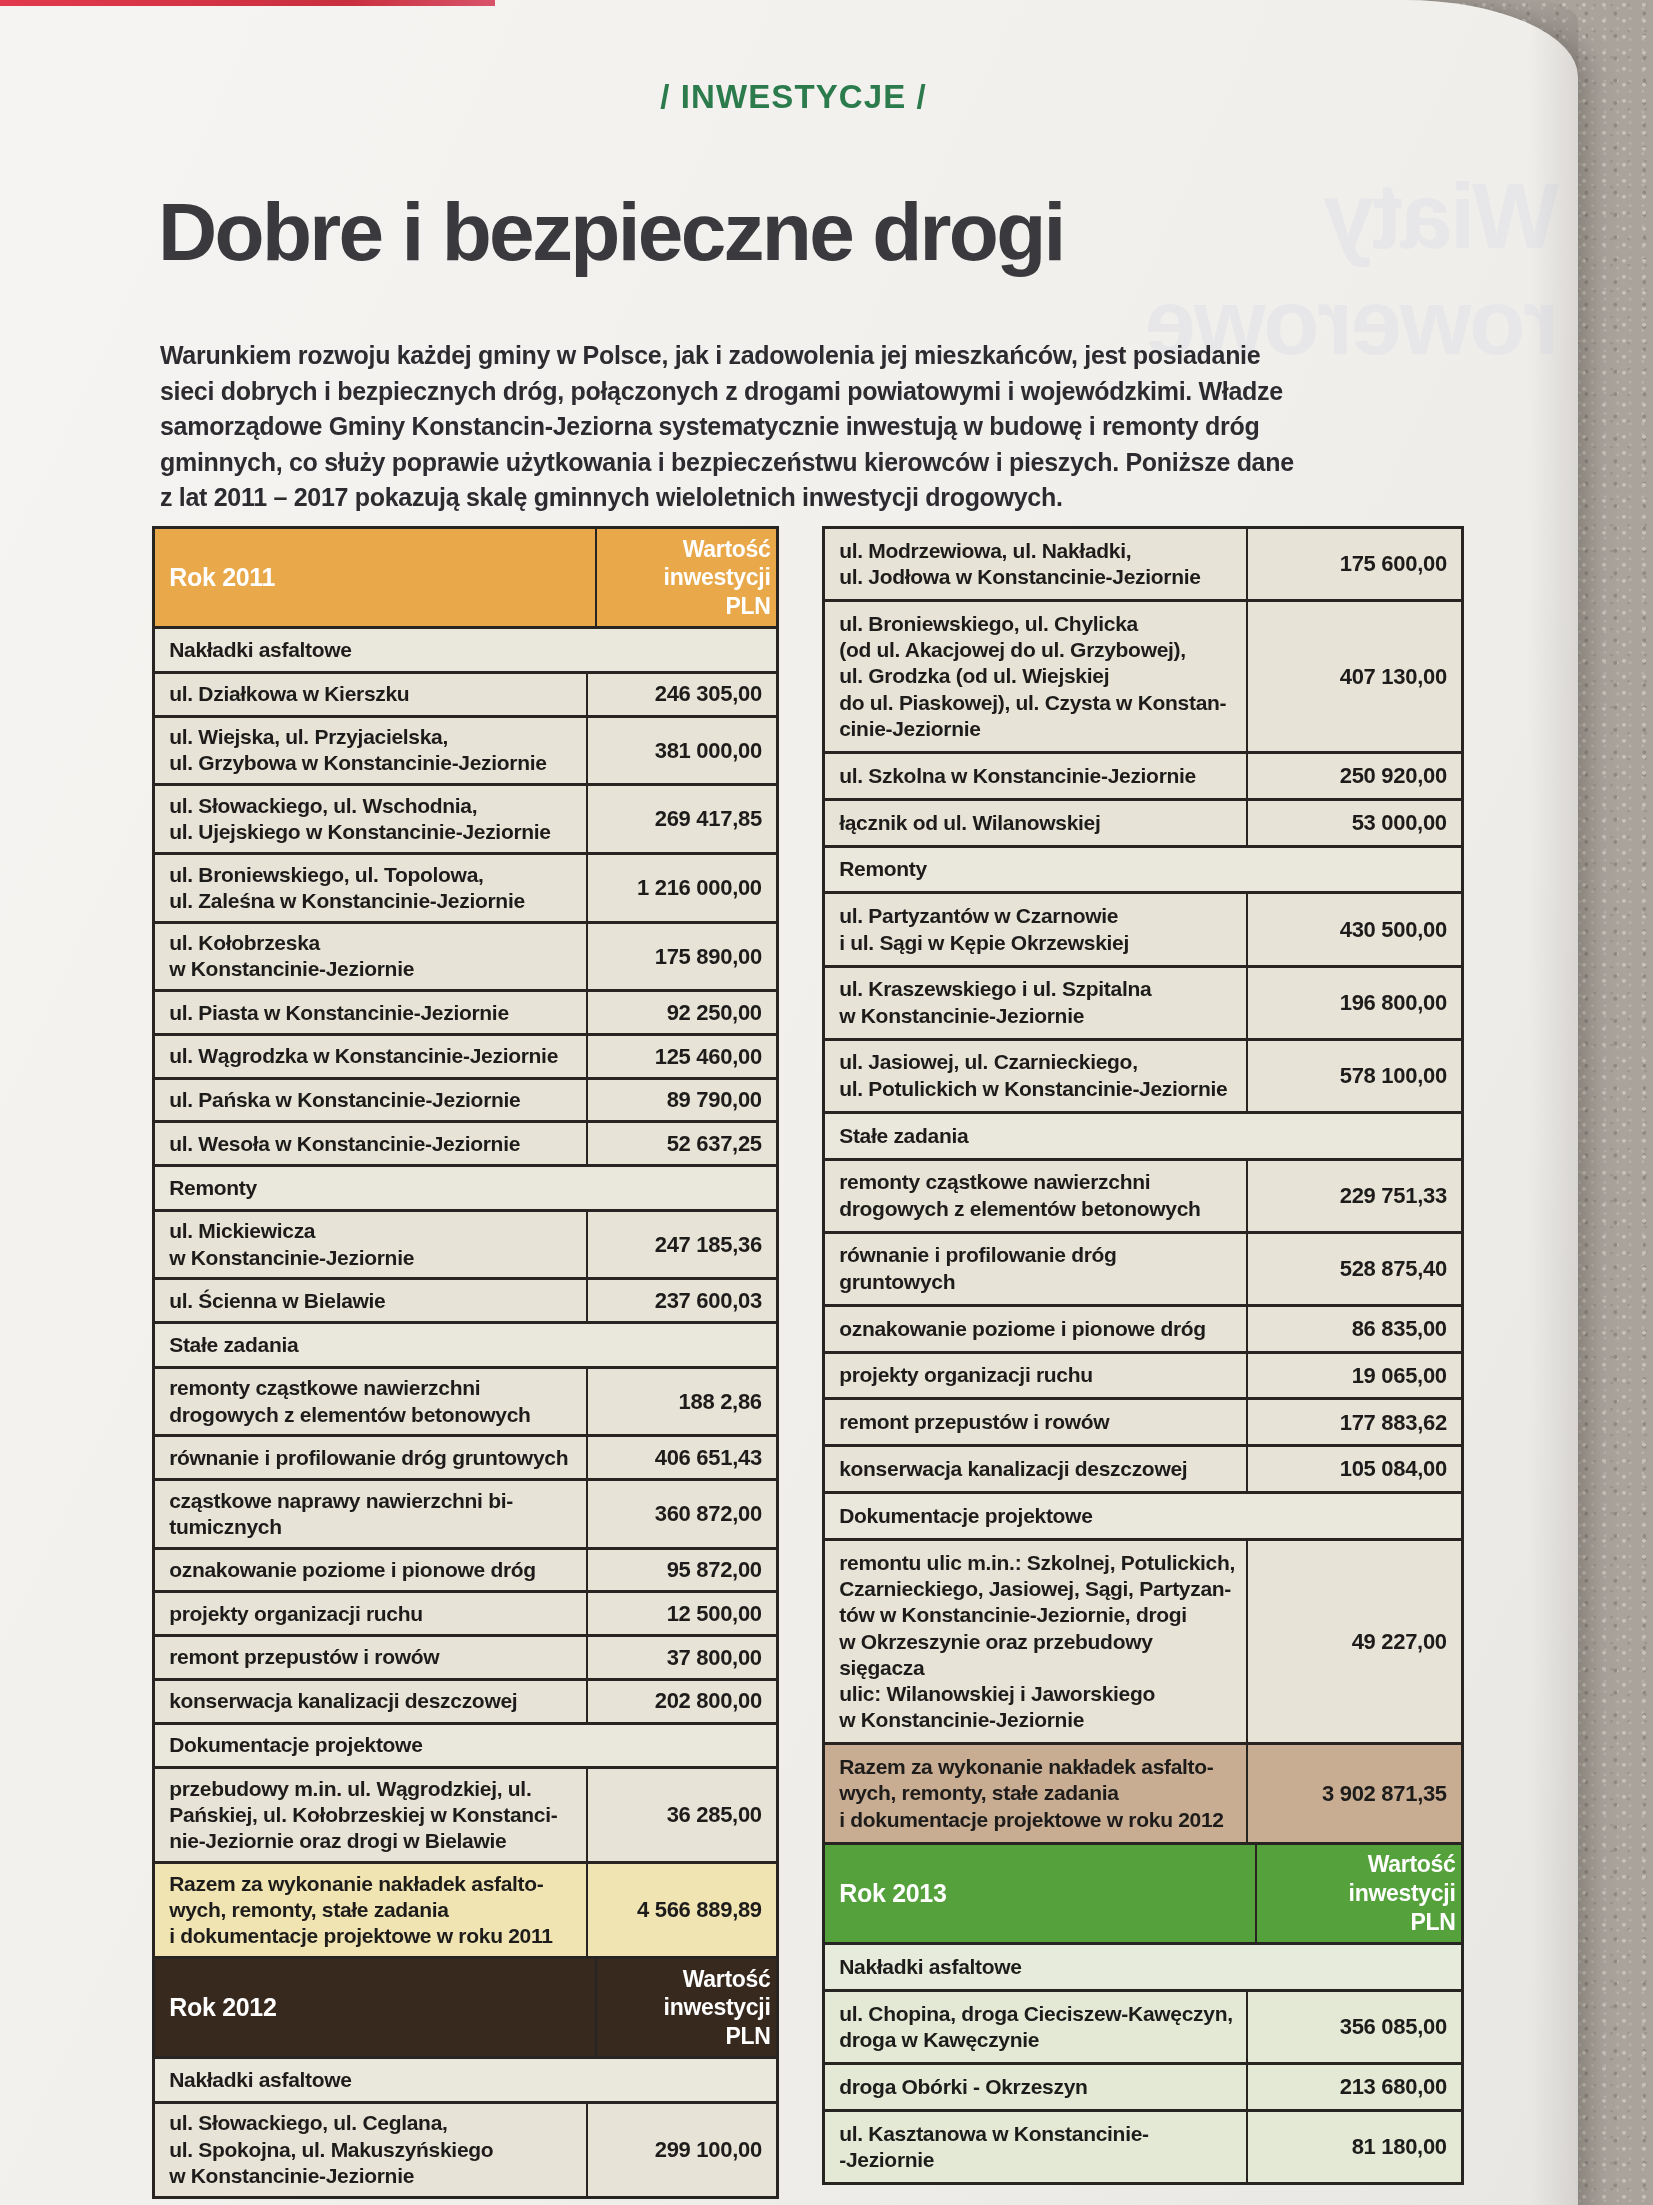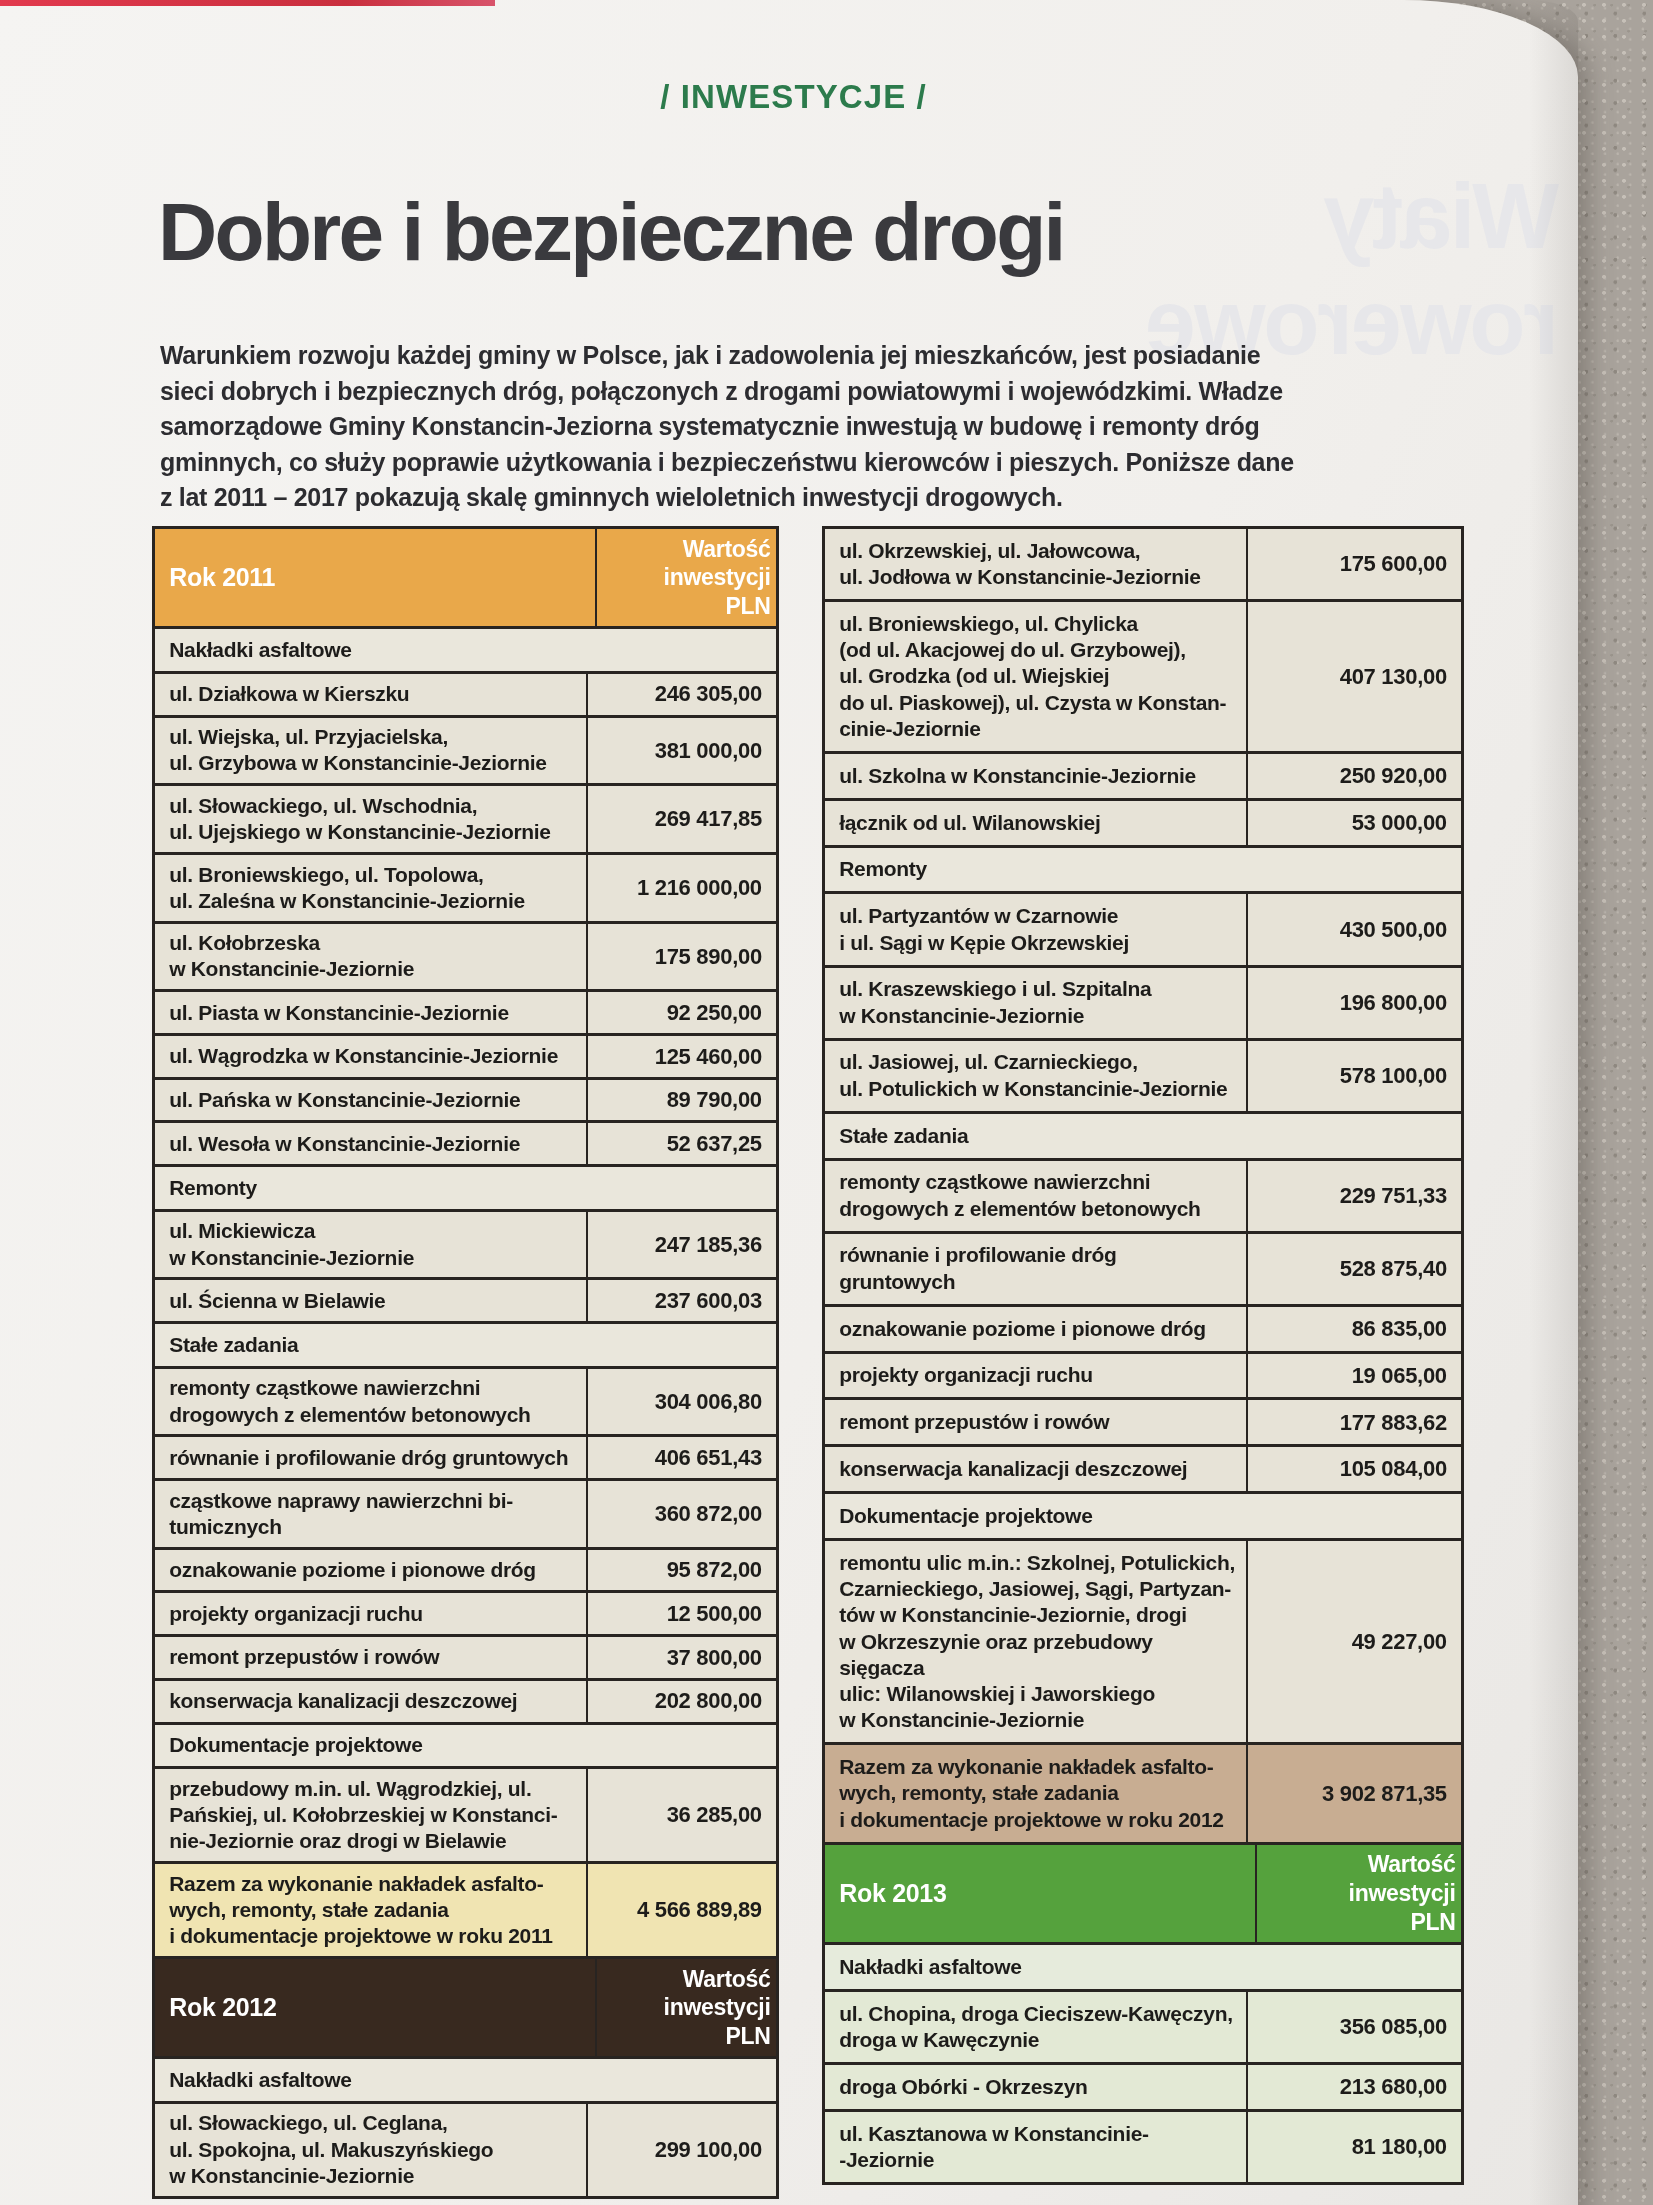--- a/index.html
+++ b/index.html
@@ -157,21 +157,21 @@
       <div class="trow item">
         <div class="cl">ul. Ścienna w Bielawie</div>
         <div class="cv">237 600,03</div>
       </div>
       <div class="trow section">
         <div class="cl full">Stałe zadania</div>
       </div>
       <div class="trow item">
         <div class="cl">remonty cząstkowe nawierzchni
 drogowych z elementów betonowych</div>
-        <div class="cv">304 006,80</div>
+        <div class="cv">188 2,86</div>
       </div>
       <div class="trow item">
         <div class="cl">równanie i profilowanie dróg gruntowych</div>
         <div class="cv">406 651,43</div>
       </div>
       <div class="trow item">
         <div class="cl">cząstkowe naprawy nawierzchni bi-
 tumicznych</div>
         <div class="cv">360 872,00</div>
       </div>
@@ -216,21 +216,21 @@
       </div>
       <div class="trow item">
         <div class="cl">ul. Słowackiego, ul. Ceglana,
 ul. Spokojna, ul. Makuszyńskiego
 w Konstancinie-Jeziornie</div>
         <div class="cv">299 100,00</div>
       </div>
     </div>
   <div class="tbl" id="right-table">
       <div class="trow item">
-        <div class="cl">ul. Okrzewskiej, ul. Jałowcowa,
+        <div class="cl">ul. Modrzewiowa, ul. Nakładki,
 ul. Jodłowa w Konstancinie-Jeziornie</div>
         <div class="cv">175 600,00</div>
       </div>
       <div class="trow item">
         <div class="cl">ul. Broniewskiego, ul. Chylicka
 (od ul. Akacjowej do ul. Grzybowej),
 ul. Grodzka (od ul. Wiejskiej
 do ul. Piaskowej), ul. Czysta w Konstan-
 cinie-Jeziornie</div>
         <div class="cv">407 130,00</div>

